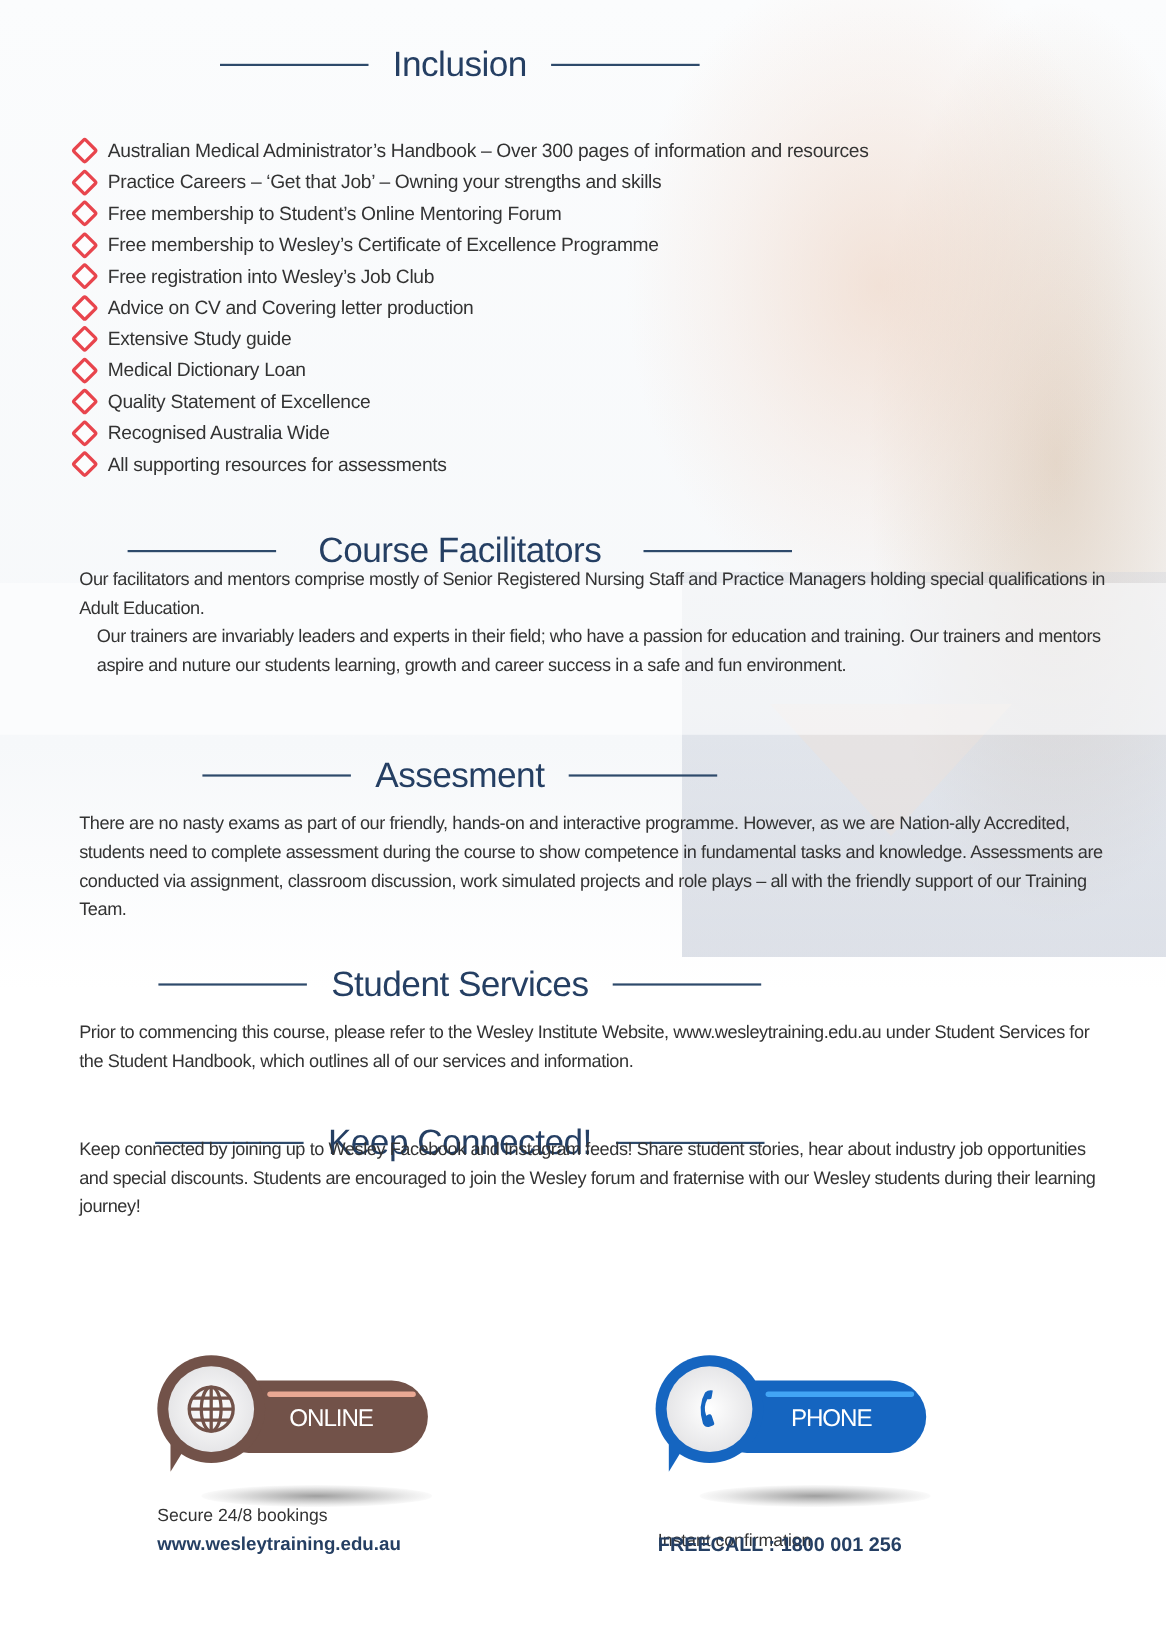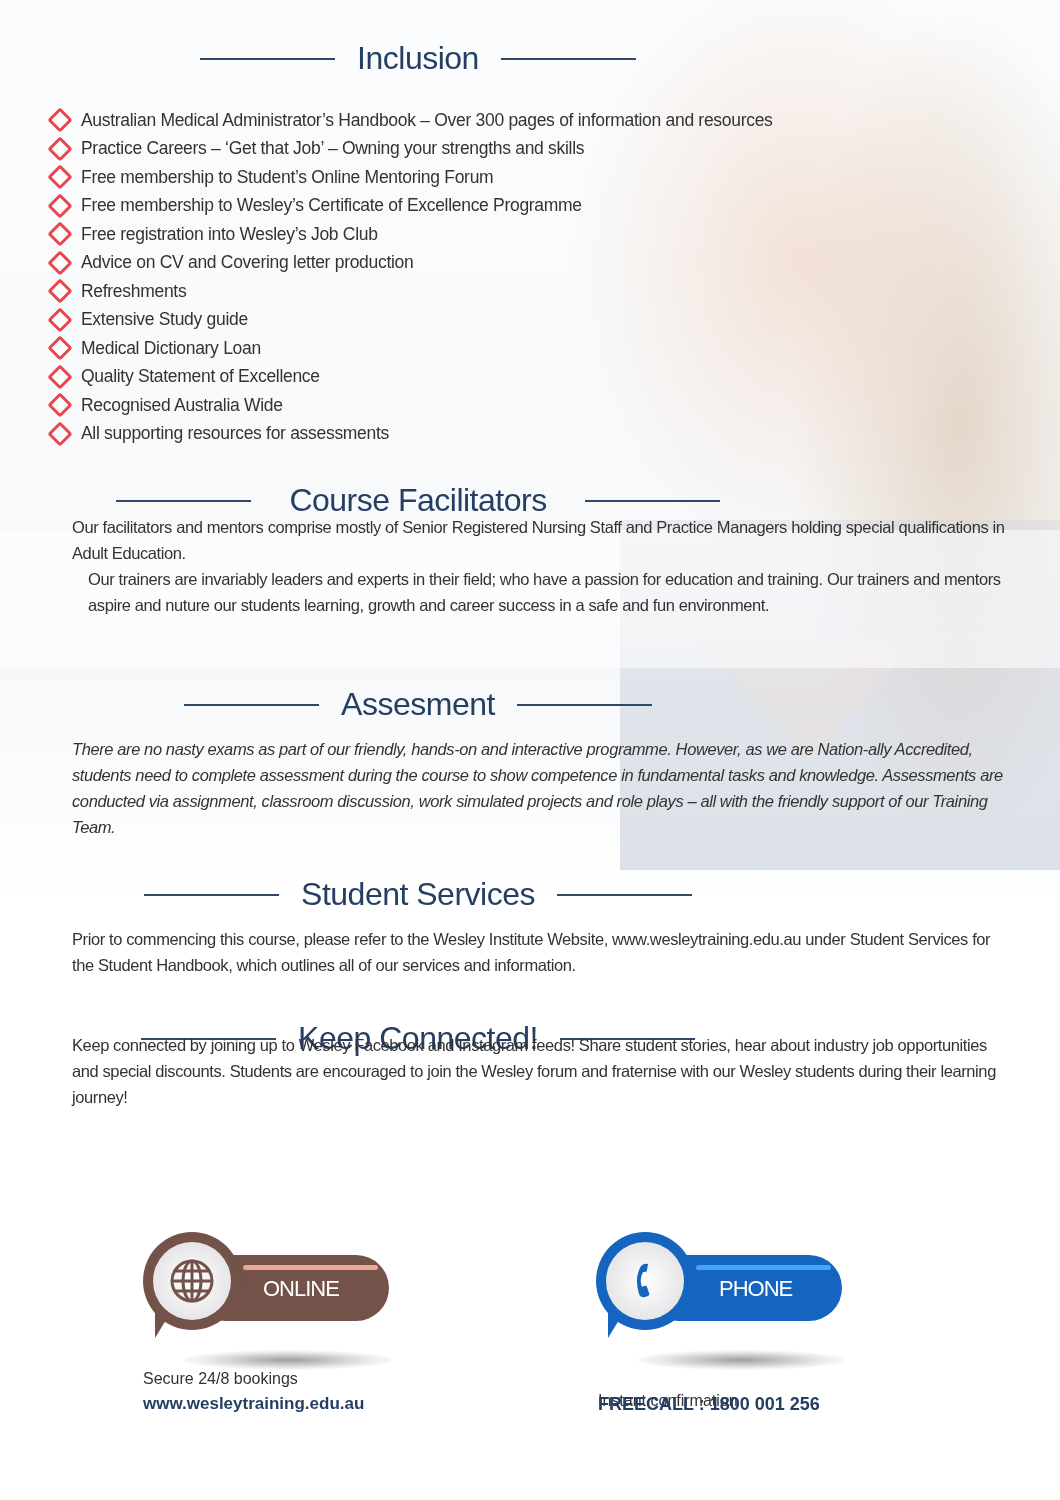--- a/index.html
+++ b/index.html
@@ -11,21 +11,21 @@
         linear-gradient(180deg,#fbfcfd 0%,#f6f8fa 45%,#ffffff 60%,#ffffff 100%);}
   .torso{position:absolute;left:620px;top:520px;width:440px;height:350px;z-index:0;
       background:linear-gradient(180deg,rgba(205,210,220,0.35),rgba(160,170,190,0.35));}
   .vneck{position:absolute;left:700px;top:640px;width:0;height:0;z-index:0;
       border-left:110px solid transparent;border-right:110px solid transparent;border-top:120px solid rgba(235,225,220,0.5);}
   .band{position:absolute;left:0;top:530px;width:1060px;height:138px;background:rgba(255,255,255,0.55);z-index:0;}
   .content{position:absolute;inset:0;z-index:1;}
   .hdr{position:absolute;display:flex;align-items:center;justify-content:center;left:0;width:836px;}
   .hdr .line{width:135px;height:2px;background:#2e4a6b;}
   .hdr h2{margin:0 22px;font-weight:normal;font-size:32px;color:#253f63;letter-spacing:-0.5px;}
-  ul.inc{position:absolute;left:48px;top:106px;margin:0;padding:0;list-style:none;}
+  ul.inc{position:absolute;left:48px;top:106px;margin:17px;padding:0;list-style:none;}
   ul.inc li{display:flex;align-items:center;height:28.5px;font-size:17.5px;color:#333;letter-spacing:-0.3px;}
   .dia{width:12px;height:12px;border:3.5px solid #e8454d;border-radius:3px;transform:rotate(45deg);margin:0 12px 0 3px;flex:none;background:rgba(255,255,255,0.6);}
   .para{position:absolute;left:46px;width:960px;font-size:16.5px;line-height:26px;color:#333;letter-spacing:-0.4px;margin:0;}
   .para .in{padding-left:26px;}
   .para .in2{padding-left:42px;}
   .book{position:absolute;}
   .pill{position:absolute;height:66px;border-radius:33px;}
   .circ{position:absolute;width:98px;height:98px;border-radius:50%;}
   .tail{position:absolute;width:0;height:0;}
   .ring{position:absolute;left:10px;top:10px;width:78px;height:78px;border-radius:50%;background:radial-gradient(circle,#ffffff 0%,#e6e6e8 70%,#bfc0c4 100%);display:flex;align-items:center;justify-content:center;}
@@ -70,24 +70,20 @@
     <li>
         <span class="dia"></span>
         <span>Free registration into Wesley’s Job Club</span>
       </li>
     <li>
         <span class="dia"></span>
         <span>Advice on CV and Covering letter production</span>
       </li>
     <li>
         <span class="dia"></span>
-        <span>Refreshments</span>
-      </li>
-    <li>
-        <span class="dia"></span>
         <span>Extensive Study guide</span>
       </li>
     <li>
         <span class="dia"></span>
         <span>Medical Dictionary Loan</span>
       </li>
     <li>
         <span class="dia"></span>
         <span>Quality Statement of Excellence</span>
       </li>
@@ -109,21 +105,21 @@
   <div class="para" style="top:514px;">
     <div class="in">Our facilitators and mentors comprise mostly of Senior Registered Nursing Staff and Practice Managers holding special qualifications in Adult Education.</div>
     <div class="in2">Our trainers are invariably leaders and experts in their field; who have a passion for education and training.    Our trainers and mentors aspire and nuture our students learning, growth and career success in a safe and fun environment.</div>
   </div>
 
   <div class="hdr" style="top:686px;">
     <div class="line"></div>
     <h2>Assesment</h2>
     <div class="line"></div>
   </div>
-  <div class="para" style="top:736px;font-style:italic;">
+  <div class="para" style="top:736px;">
     <div class="in">There are no nasty exams as part of our friendly, hands-on and interactive programme.   However, as we are Nation-ally Accredited, students need to complete assessment during the course to show competence in fundamental tasks and knowledge.  Assessments are conducted via assignment, classroom discussion, work simulated projects and role plays – all with the friendly support of our Training Team.</div>
   </div>
 
   <div class="hdr" style="top:876px;">
     <div class="line"></div>
     <h2>Student Services</h2>
     <div class="line"></div>
   </div>
   <div class="para" style="top:926px;">
     <div class="in">Prior to commencing this course, please refer to the Wesley Institute Website, www.wesleytraining.edu.au under Student Services for the Student Handbook, which outlines all of our services and information.</div>

